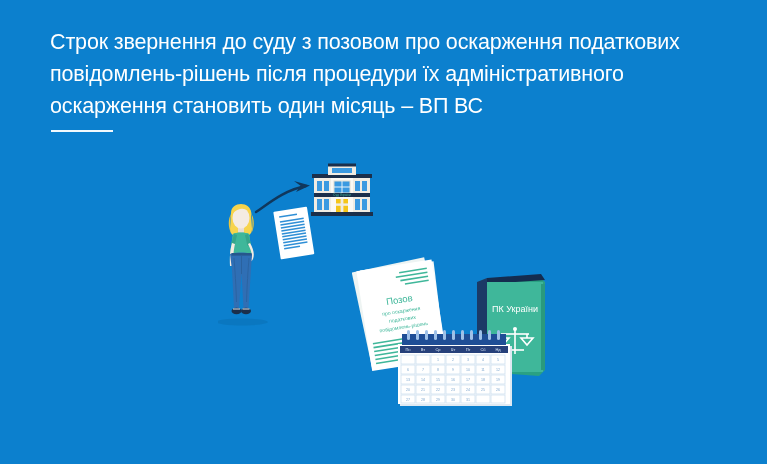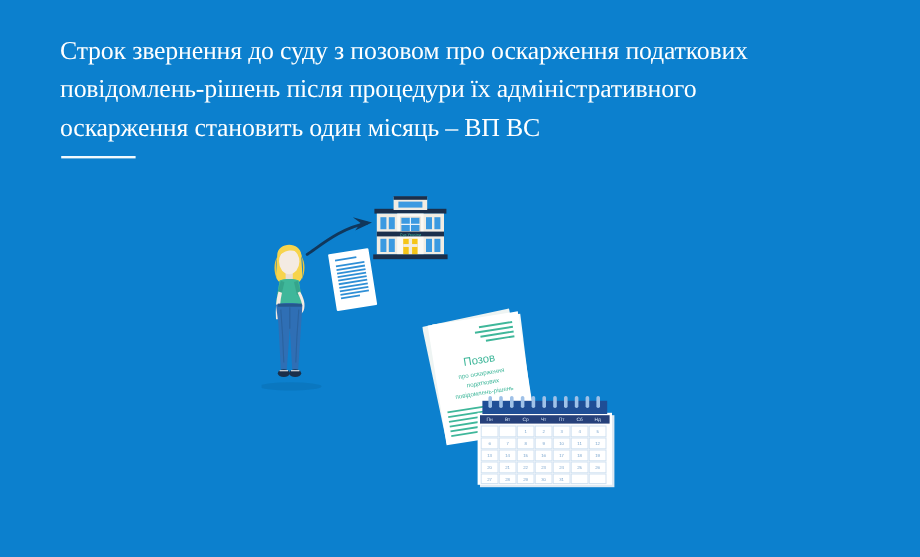--- a/index.html
+++ b/index.html
@@ -14,21 +14,20 @@
 
   
   .headline{
     position:absolute;left:50px;top:26px;width:690px;
     color:#ffffff;
     font-size:21.5px;
     line-height:32px;
     font-weight:400;
     letter-spacing:-0.15px;
     white-space:pre-line;
-    font-family:Liberation Serif, serif;
   }
   .rule{
     position:absolute;left:51px;top:130px;width:62px;height:2px;
     background:#ffffff;opacity:.95;
   }
 
   
   .layer{position:absolute;}
 
   
@@ -200,20 +199,47 @@
           <line x1="17" y1="86" x2="52" y2="86"></line>
           <line x1="17" y1="90" x2="45" y2="90"></line>
           <line x1="17" y1="94" x2="52" y2="94"></line>
           <line x1="17" y1="98" x2="42" y2="98"></line>
           <line x1="17" y1="102" x2="50" y2="102"></line>
         </g>
       </g>
     </svg>
   </div>
 
+  <div class="layer" id="book">
+    <svg width="78" height="110" viewBox="0 0 78 110" xmlns="http://www.w3.org/2000/svg">
+
+      <path d="M8,8 L66,4 L72,10 L72,98 L66,104 L8,100 Z" fill="#2aa183"></path>
+
+      <path d="M4,10 L14,6 L14,100 L4,104 Z" fill="#1b3a66"></path>
+
+      <path d="M14,6 L68,2 L72,8 L14,12 Z" fill="#142c4f"></path>
+
+      <rect x="14" y="10" width="56" height="90" fill="#3fb79a"></rect>
+
+      <rect x="68" y="12" width="4" height="86" fill="#2a9a7d"></rect>
+
+      <text x="42" y="40" fill="#ffffff" font-size="9" font-family="Liberation Sans, sans-serif" text-anchor="middle">ПК України</text>
+
+      <g stroke="#ffffff" stroke-width="1.6" fill="none">
+        <line x1="42" y1="58" x2="42" y2="82"></line>
+        <line x1="28" y1="62" x2="56" y2="62"></line>
+        <line x1="33" y1="78" x2="51" y2="78"></line>
+        <line x1="30" y1="62" x2="30" y2="66"></line>
+        <line x1="54" y1="62" x2="54" y2="66"></line>
+        <path d="M24,66 L36,66 L30,73 Z"></path>
+        <path d="M48,66 L60,66 L54,73 Z"></path>
+      </g>
+      <circle cx="42" cy="57" r="2" fill="#ffffff"></circle>
+    </svg>
+  </div>
 
   <div class="layer" id="calendar">
     <svg width="120" height="80" viewBox="0 0 120 80" xmlns="http://www.w3.org/2000/svg">
 
       <rect x="4" y="16" width="112" height="60" fill="#dfe9f2"></rect>
 
       <rect x="2" y="14" width="112" height="60" fill="#ffffff"></rect>
 
       <rect x="6" y="4" width="104" height="11" fill="#1f4e96"></rect>
 

